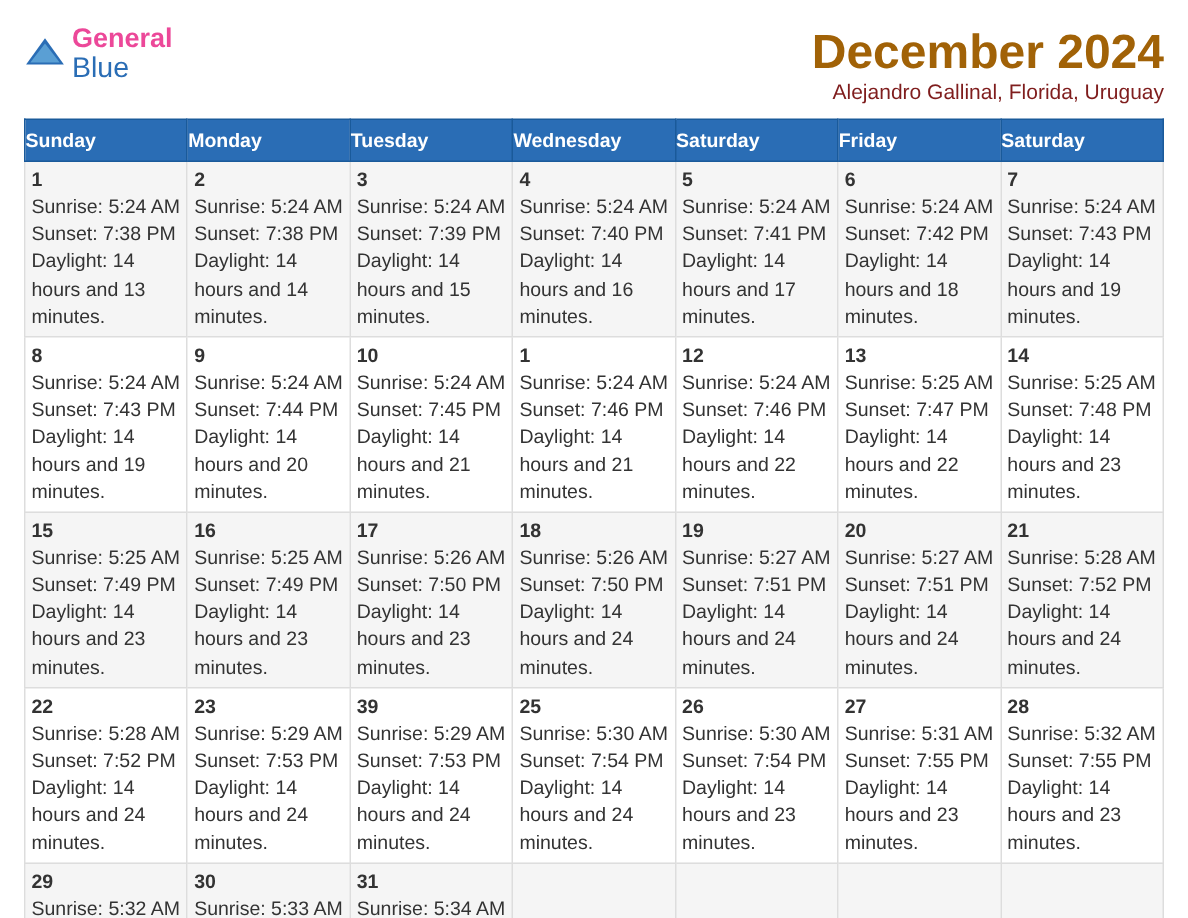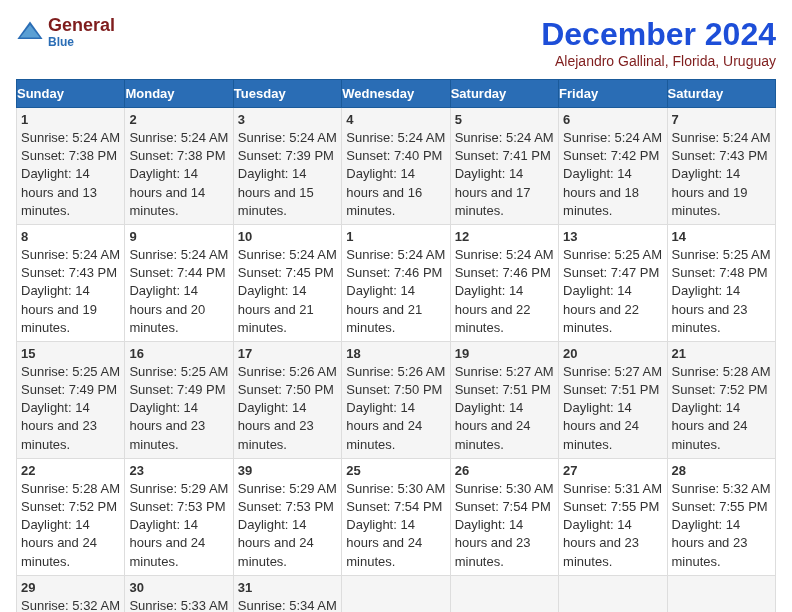--- a/index.html
+++ b/index.html
@@ -22,38 +22,38 @@
       gap: 4px;
     }
     .logo-text {
       display: flex;
       flex-direction: column;
       line-height: 1.1;
     }
     .logo-general {
       font-size: 18px;
       font-weight: bold;
-      color: #7f1d1d;
+      color: #ec4899;
     }
     .logo-blue {
-      font-size: 12px;
-      font-weight: bold;
+      font-size: 19px;
+      font-weight: normal;
       color: #2a6db5;
     }
     .logo-icon {
       width: 28px;
       height: 28px;
     }
     .title-area {
       text-align: right;
     }
     .month-title {
       font-size: 32px;
       font-weight: bold;
-      color: #1d4ed8;
+      color: #a16207;
     }
     .location-title {
       font-size: 14px;
       color: #7f1d1d;
       text-align: right;
     }
     table {
       width: 100%;
       border-collapse: collapse;
       table-layout: fixed;

